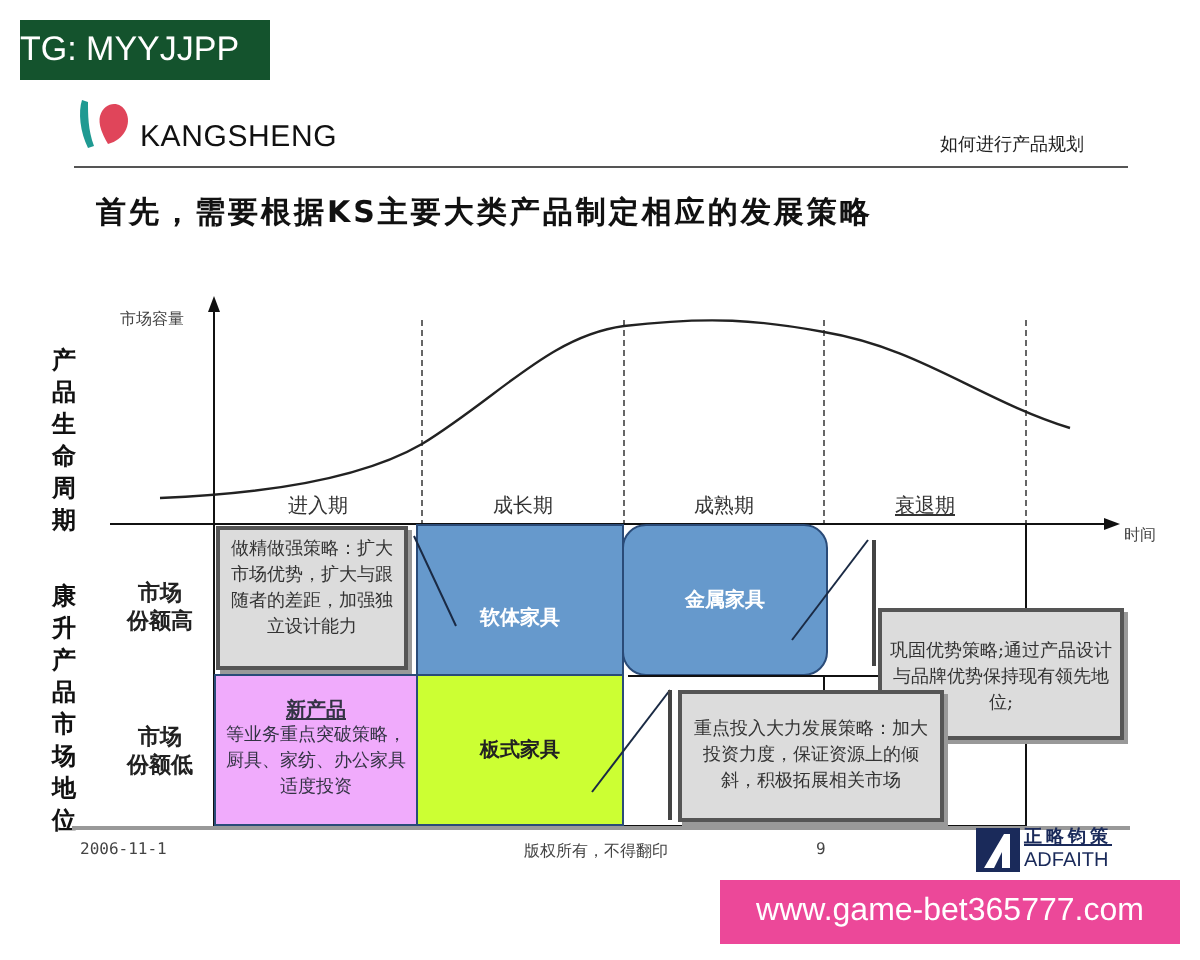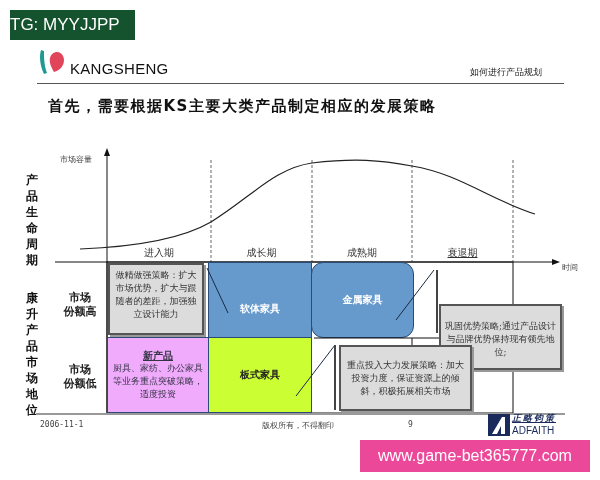--- a/index.html
+++ b/index.html
@@ -75,22 +75,22 @@
 <div class="abs phase" style="left:107px; top:246px; width:104px;">进入期</div>
 <div class="abs phase" style="left:211px; top:246px; width:101px;">成长期</div>
 <div class="abs phase" style="left:312px; top:246px; width:100px;">成熟期</div>
 <div class="abs phase" style="left:412px; top:246px; width:101px;text-decoration:underline;">衰退期</div>
 <div class="abs small" style="left:562px; top:262px;">时间</div>
 
 <div class="abs cell blue" style="left:208px; top:262px; width:104px; height:93px;">软体家具</div>
 <div class="abs cell blue" style="left:311px; top:262px; width:103px; height:76px;border-radius:12px;">金属家具</div>
 <div class="abs cell lightblue" style="left:107px; top:337px; width:102px; height:76px;">
   <div style="font-weight:bold; text-decoration:underline; font-size:10px;">新产品</div>
+  <div>等业务重点突破策略，</div>
   <div>厨具、家纺、办公家具</div>
-  <div>等业务重点突破策略，</div>
   <div>适度投资</div>
 </div>
 <div class="abs cell green" style="left:208px; top:337px; width:104px; height:76px;">板式家具</div>
 
 <svg class="abs" style="left:0; top:0;" width="600" height="480">
   <line x1="207" y1="268" x2="228" y2="313" stroke="#1a2a44" stroke-width="1"></line>
   <line x1="434" y1="270" x2="396" y2="320" stroke="#1a2a44" stroke-width="1"></line>
   <line x1="335" y1="345" x2="296" y2="396" stroke="#1a2a44" stroke-width="1"></line>
   <line x1="412" y1="338" x2="412" y2="413" stroke="#111" stroke-width="1"></line>
   <line x1="314" y1="338" x2="514" y2="338" stroke="#111" stroke-width="1"></line>
@@ -102,16 +102,16 @@
 <div class="abs note" style="left:439px; top:268px; width:123px; height:66px; padding-top:14px;margin-top:36px;">巩固优势策略;通过产品设计与品牌优势保持现有领先地位;</div>
 <div class="abs note" style="left:339px; top:345px; width:133px; height:66px; padding-top:12px;">重点投入大力发展策略：加大投资力度，保证资源上的倾斜，积极拓展相关市场</div>
 
 <div class="abs footer" style="left:40px; top:420px;">2006-11-1</div>
 <div class="abs footer" style="left:262px; top:420px; font-family:'DejaVu Serif', serif;">版权所有，不得翻印</div>
 <div class="abs footer" style="left:408px; top:420px;">9</div>
 <svg class="abs" style="left:488px; top:414px;" width="22" height="22" viewBox="0 0 22 22">
   <rect x="0" y="0" width="22" height="22" fill="#1a2a5a"></rect>
   <polygon points="4,20 14,3 17,3 17,20 13,20 13,12 9,20" fill="#ffffff"></polygon>
 </svg>
-<div class="abs" style="left:512px; top:412px; font-size:9px; font-weight:bold; font-family:'DejaVu Sans', sans-serif; color:#1a2a5a; letter-spacing:2px; text-decoration:underline;font-style:italic;">正略钧策</div>
+<div class="abs" style="left:512px; top:412px; font-size:9px; font-weight:bold; font-family:'DejaVu Sans', sans-serif; color:#1a2a5a; letter-spacing:2px; text-decoration:underline;">正略钧策</div>
 <div class="abs" style="left:512px; top:425px; font-size:10px; font-family:'Liberation Sans', sans-serif; color:#1a2a5a;">ADFAITH</div>
 
 <div class="abs wm">www.game-bet365777.com</div>
 
 </body></html>

